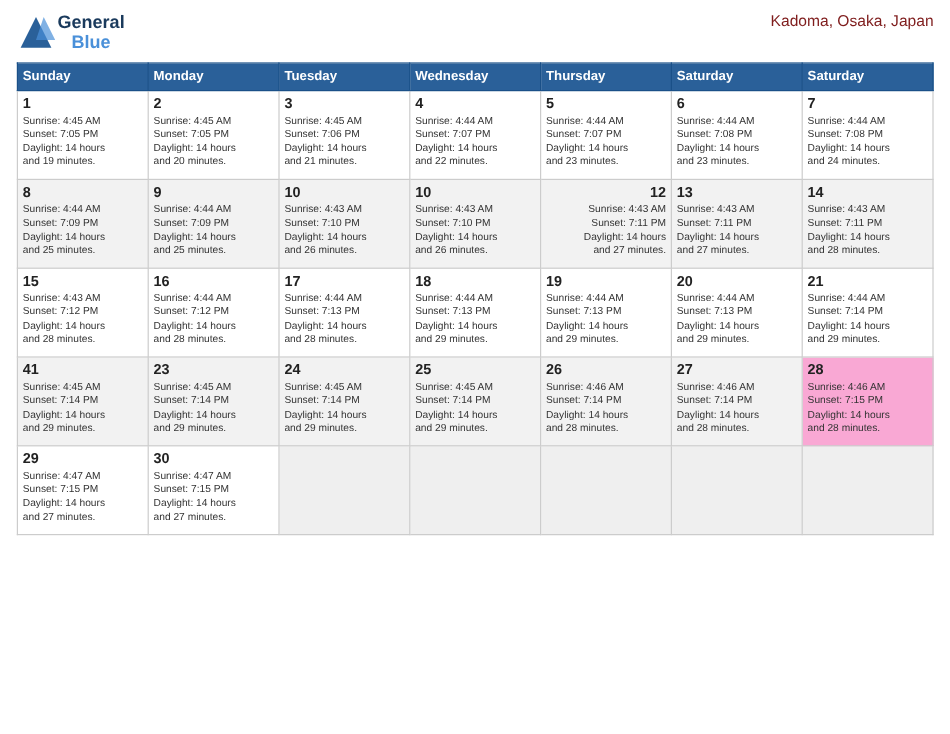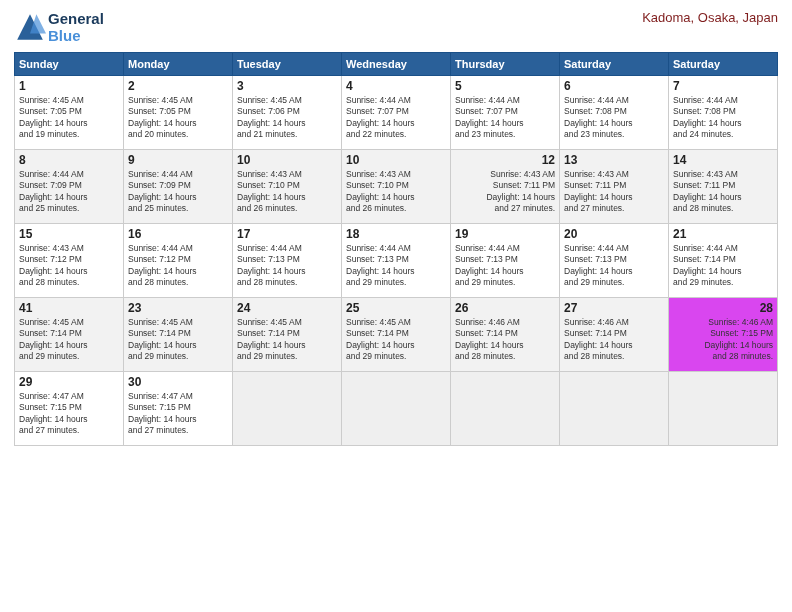--- a/index.html
+++ b/index.html
@@ -18,20 +18,21 @@
     }
     .header {
       display: flex;
       justify-content: space-between;
       align-items: flex-start;
       margin-bottom: 8px;
     }
     .logo {
       display: flex;
       align-items: center;
+      text-align: center;
     }
     .logo-icon {
       width: 32px;
       height: 32px;
       margin-right: 2px;
     }
     .title-block {
       text-align: right;
     }
     .month-title {
@@ -306,21 +307,21 @@
 Daylight: 14 hours
 and 28 minutes.</div>
           </td>
           <td style="background: rgb(242, 242, 242);">
             <span class="day-num">27</span>
             <div class="day-info" style="white-space: pre-wrap;">Sunrise: 4:46 AM
 Sunset: 7:14 PM
 Daylight: 14 hours
 and 28 minutes.</div>
           </td>
-          <td style="background: #d946ef; text-align: right;">
+          <td style="background: #f9a8d4;">
             <span class="day-num">28</span>
             <div class="day-info" style="white-space: pre-wrap;">Sunrise: 4:46 AM
 Sunset: 7:15 PM
 Daylight: 14 hours
 and 28 minutes.</div>
           </td>
         </tr>
         <tr>
           <td style="background: rgb(255, 255, 255);">
             <span class="day-num">29</span>

